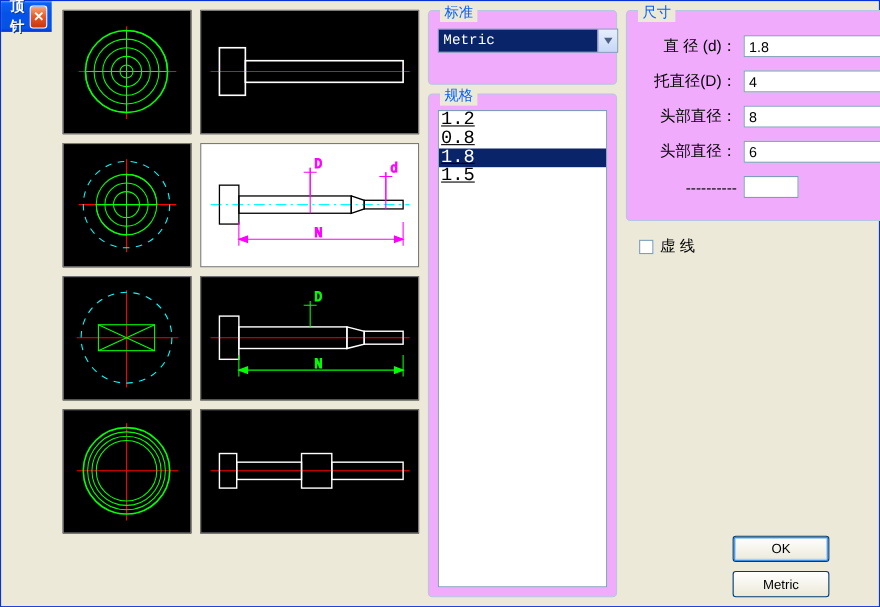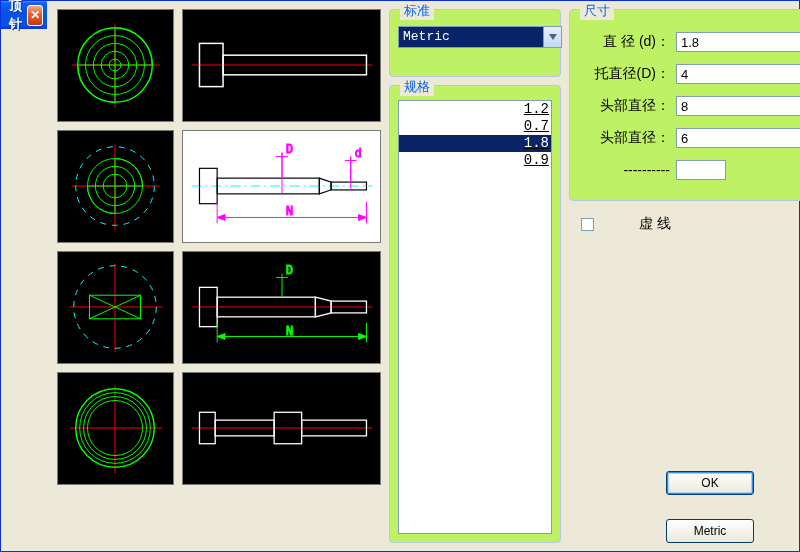--- a/index.html
+++ b/index.html
@@ -42,21 +42,21 @@
 }
 .thumb {
   background: #000; border: 1px solid #7a7a7a;
   position: relative; overflow: hidden;
 }
 .thumb.selected { background: #fff; }
 .thumb svg { width: 100%; height: 100%; display: block; }
 
 .group {
   border: 1px solid #b8c7e0; border-radius: 4px;
-  padding: 10px 8px 8px; position: relative; background: #bef264;
+  padding: 10px 8px 8px; position: relative; background: #f0abfc;
 }
 .group-title {
   position: absolute; top: -8px; left: 10px;
   background: #ece9d8; padding: 0 4px;
   color: #0b5ff4; font-size: 13px;
 }
 
 .col-mid { width: 172px; display: flex; flex-direction: column; gap: 8px; }
 .col-right { flex: 1; display: flex; flex-direction: column; gap: 10px; }
 
@@ -70,22 +70,22 @@
 }
 .combo-arrow {
   width: 18px; background: linear-gradient(#e6eefc, #c6d8f7);
   border-left: 1px solid #7f9db9;
   display: flex; align-items: center; justify-content: center;
 }
 .combo-arrow svg { width: 8px; height: 6px; }
 
 .listbox {
   border: 1px solid #7f9db9; background: #fff;
-  font-family: "Courier New", monospace; font-size: 14px;
-  overflow: auto; height: 100%; text-align: right;
+  font-family: "Courier New", monospace; font-size: 17px;
+  overflow: auto; height: 100%;
 }
 .listbox .item { padding: 0 2px; line-height: 17px; cursor: default; }
 .listbox .item.selected { background: #0a246a; color: #fff; }
 
 .group-spec { flex: 1; display: flex; flex-direction: column; text-decoration: underline; }
 .group-spec .listbox { flex: 1; margin-top: 4px; }
 
 .dim-group { }
 .dim-row { display: flex; align-items: center; margin: 12px 0; gap: 6px; }
 .dim-label { width: 92px; font-size: 14px; text-align: right; }
@@ -99,21 +99,20 @@
   width: 13px; height: 13px; border: 1px solid #7f9db9; background: #fff;
 }
 
 .buttons { display: flex; flex-direction: column; align-items: center; gap: 8px; margin-top: auto; padding-right: 20px; }
 .btn {
   width: 88px; height: 24px;
   border: 1px solid #003c74; border-radius: 3px;
   background: linear-gradient(#fff, #ece9d8);
   font-family: Tahoma, sans-serif; font-size: 12px;
   cursor: pointer;
-  margin-top: 16px;
 }
 .btn.default { box-shadow: 0 0 0 1px #3a8ee6 inset, 0 0 0 2px #a8d0f5 inset; }
 </style>
 </head>
 <body>
 
 <div class="window">
 
   <div class="titlebar">
     <span class="title">顶针</span>
@@ -248,23 +247,23 @@
                 <polygon points="0,0 8,0 4,6" fill="#4d6185"></polygon>
               </svg>
           </div>
         </div>
       </div>
 
       <div class="group group-spec">
         <div class="group-title">规格</div>
         <div class="listbox" id="spec-list">
             <div class="item">1.2</div>
-            <div class="item">0.7</div>
+            <div class="item">0.8</div>
             <div class="item selected">1.8</div>
-            <div class="item">0.9</div>
+            <div class="item">1.5</div>
           </div>
       </div>
 
     </div>
 
     <div class="col-right">
 
       <div class="group dim-group">
         <div class="group-title">尺寸</div>
 
@@ -285,21 +284,21 @@
           <input class="dim-input" value="6" style="">
         </div>
         <div class="dim-row">
           <span class="dim-label">----------</span>
           <input class="dim-input" style="width: 50px; flex: 0 0 50px;" value="">
         </div>
       </div>
 
       <div class="chk-row" style="margin-left:8px;">
         <div class="chk"></div>
-        <span style="font-size:14px;margin-left:39px;">虚  线</span>
+        <span style="font-size:14px;">虚  线</span>
       </div>
 
       <div class="buttons">
         <button class="btn default">OK</button>
         <button class="btn">Metric</button>
       </div>
 
     </div>
 
   </div>

